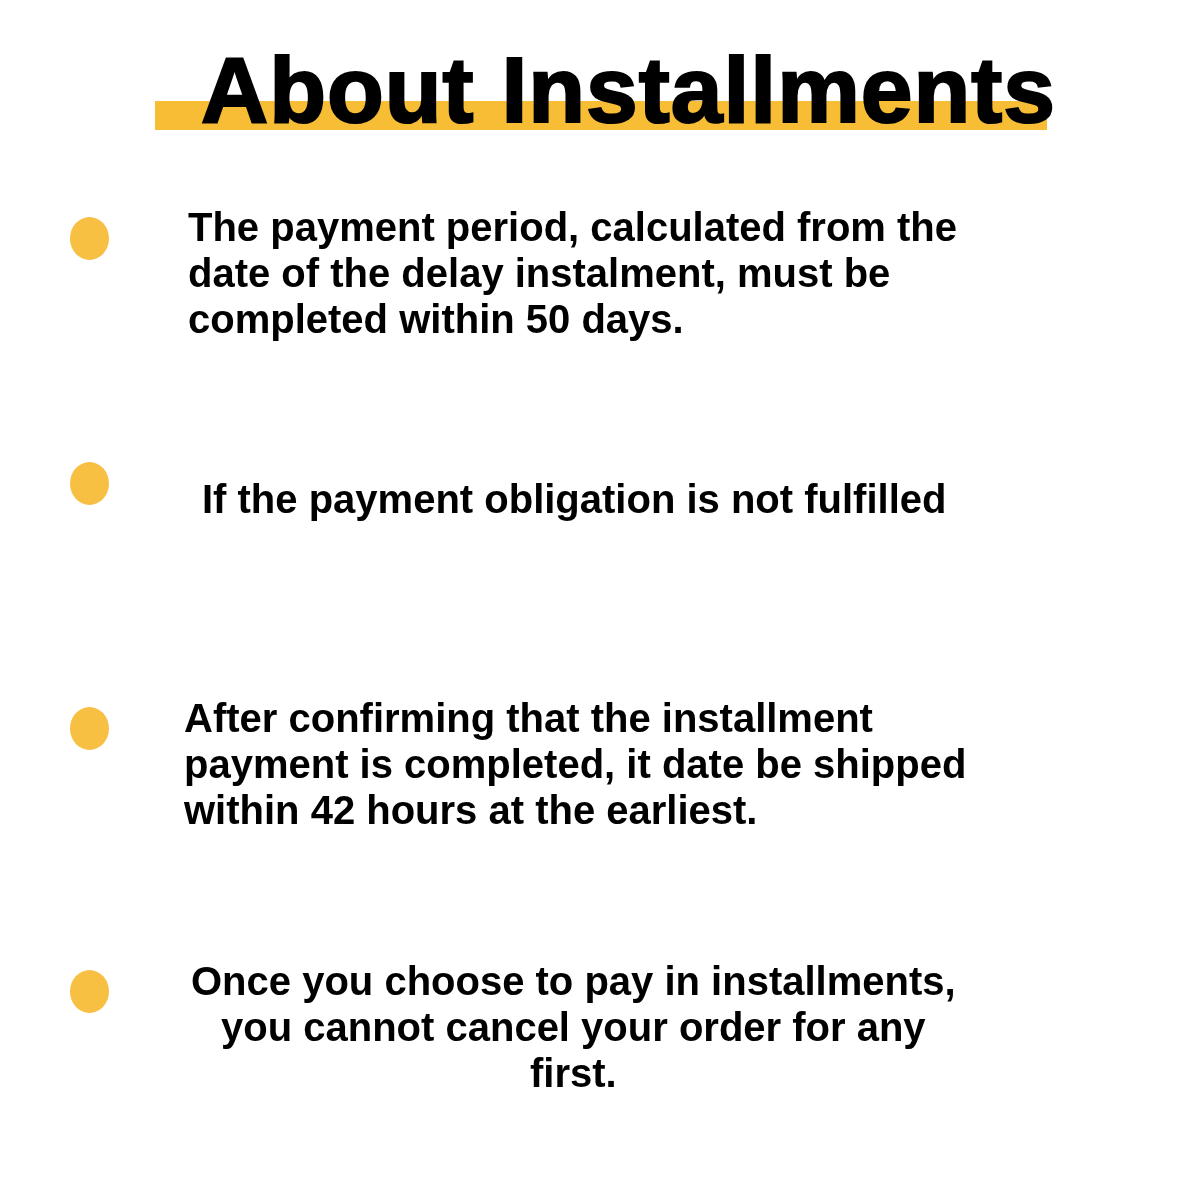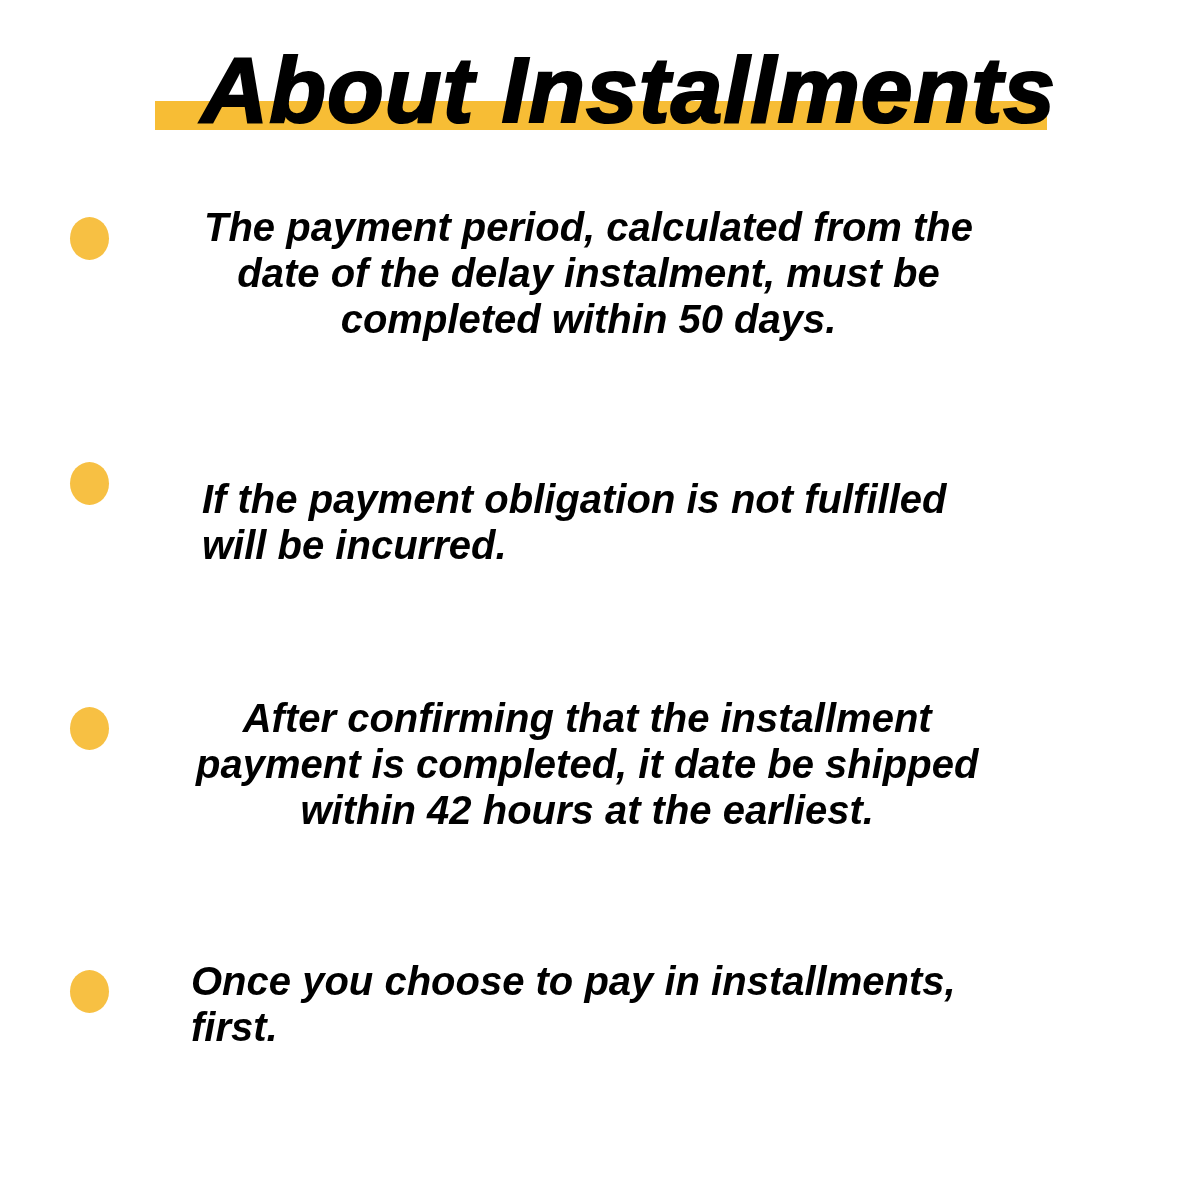--- a/index.html
+++ b/index.html
@@ -8,21 +8,20 @@
     background: #ffffff;
   }
   .canvas {
     position: relative;
     width: 1200px;
     height: 1200px;
     background: #ffffff;
     overflow: hidden;
     font-family: "Liberation Sans", sans-serif;
     color: #000000;
-    font-style: italic;
   }
 
   
   .header-highlight {
     position: absolute;
     left: 155px;
     top: 101px;
     width: 892px;
     height: 29px;
     background: var(--accent-bar, #F7BD35);
@@ -54,58 +53,58 @@
     font-size: 40px;
     line-height: 46px;
     font-weight: 700;
     color: #000000;
     white-space: nowrap;
   }
   .bullet-line { white-space: nowrap; }
 
   
   #marker-1 { left: 70px; top: 217px; }
-  #text-1   { left: 204px; top: 204px; text-align: center; }
+  #text-1   { left: 188px; top: 204px; }
 
   #marker-2 { left: 70px; top: 462px; }
   #text-2   { left: 202px; top: 448px; margin-top: 28px; }
 
   #marker-3 { left: 70px; top: 707px; }
-  #text-3   { left: 196px; top: 695px; text-align: center; }
+  #text-3   { left: 184px; top: 695px; }
 
   #marker-4 { left: 70px; top: 970px; }
-  #text-4   { left: 191px; top: 958px; }
+  #text-4   { left: 191px; top: 958px; text-align: center; }
 </style>
 </head>
 <body>
 
 <div class="canvas" style="--accent-bar: #F7BD35; --accent-dot: #F7C043; background: rgb(255, 255, 255); color: rgb(0, 0, 0);">
 
   <div class="header-highlight"></div>
   <h1 class="page-title">About Installments</h1>
 
   <span id="marker-1" class="bullet-marker"></span>
   <div id="text-1" class="bullet-text">
     <div class="bullet-line">The payment period, calculated from the</div>
     <div class="bullet-line">date of the delay instalment, must be</div>
     <div class="bullet-line">completed within 50 days.</div>
   </div>
 
   <span id="marker-2" class="bullet-marker"></span>
   <div id="text-2" class="bullet-text">
     <div class="bullet-line">If the payment obligation is not fulfilled</div>
-    <div class="bullet-line">will be incurred.</div>
   </div>
 
   <span id="marker-3" class="bullet-marker"></span>
   <div id="text-3" class="bullet-text">
     <div class="bullet-line">After confirming that the installment</div>
     <div class="bullet-line">payment is completed, it date be shipped</div>
     <div class="bullet-line">within 42 hours at the earliest.</div>
   </div>
 
   <span id="marker-4" class="bullet-marker"></span>
   <div id="text-4" class="bullet-text">
     <div class="bullet-line">Once you choose to pay in installments,</div>
+    <div class="bullet-line">you cannot cancel your order for any</div>
     <div class="bullet-line">first.</div>
   </div>
 
 </div>
 
 </body></html>

